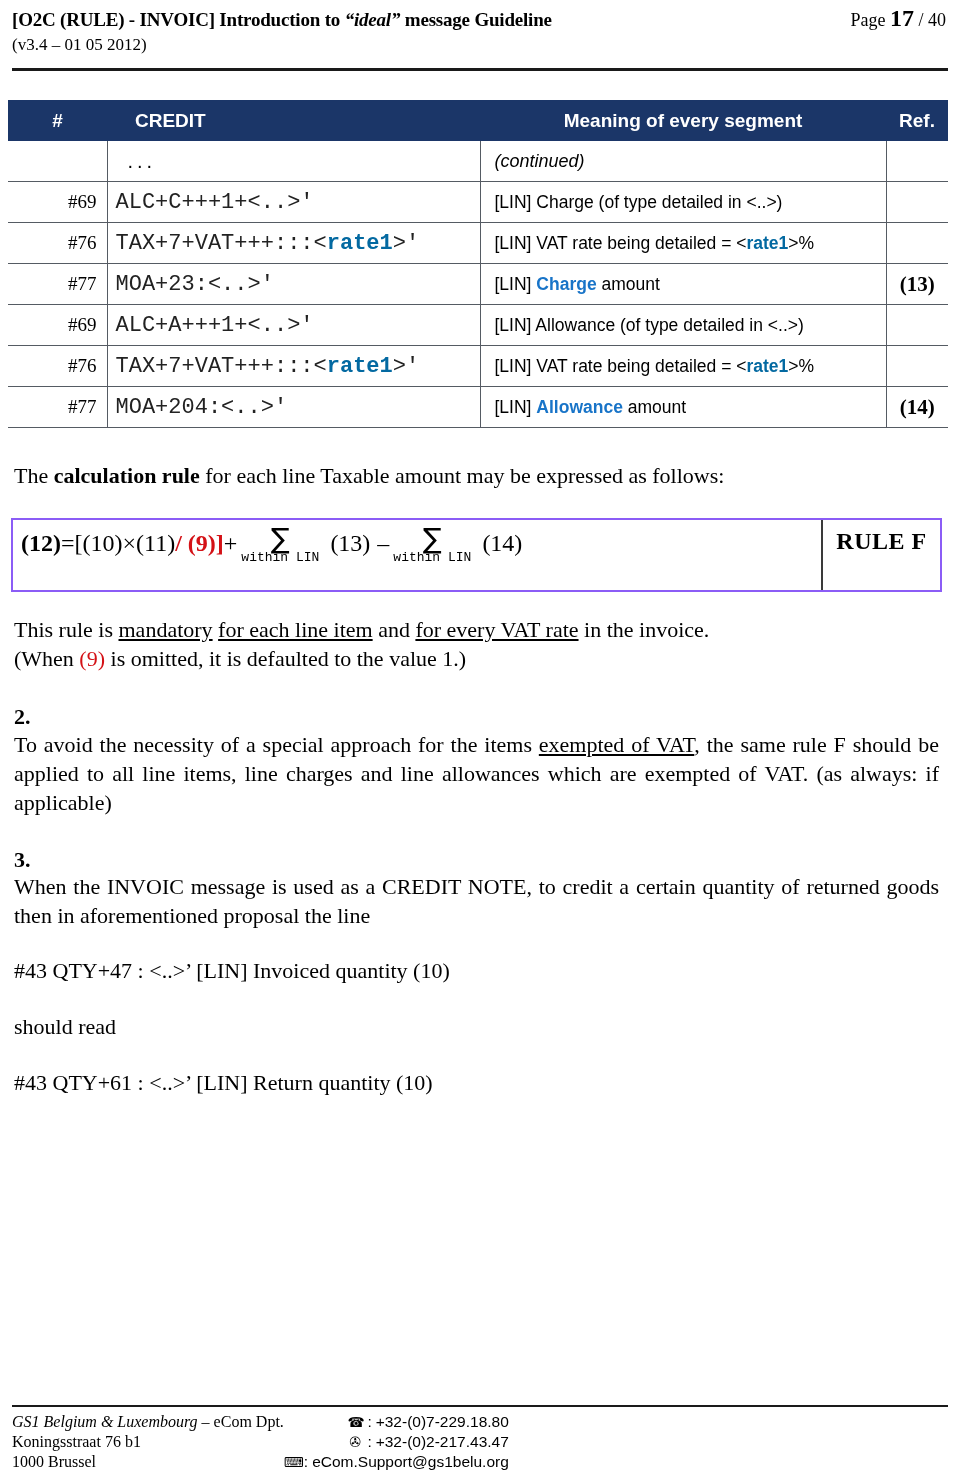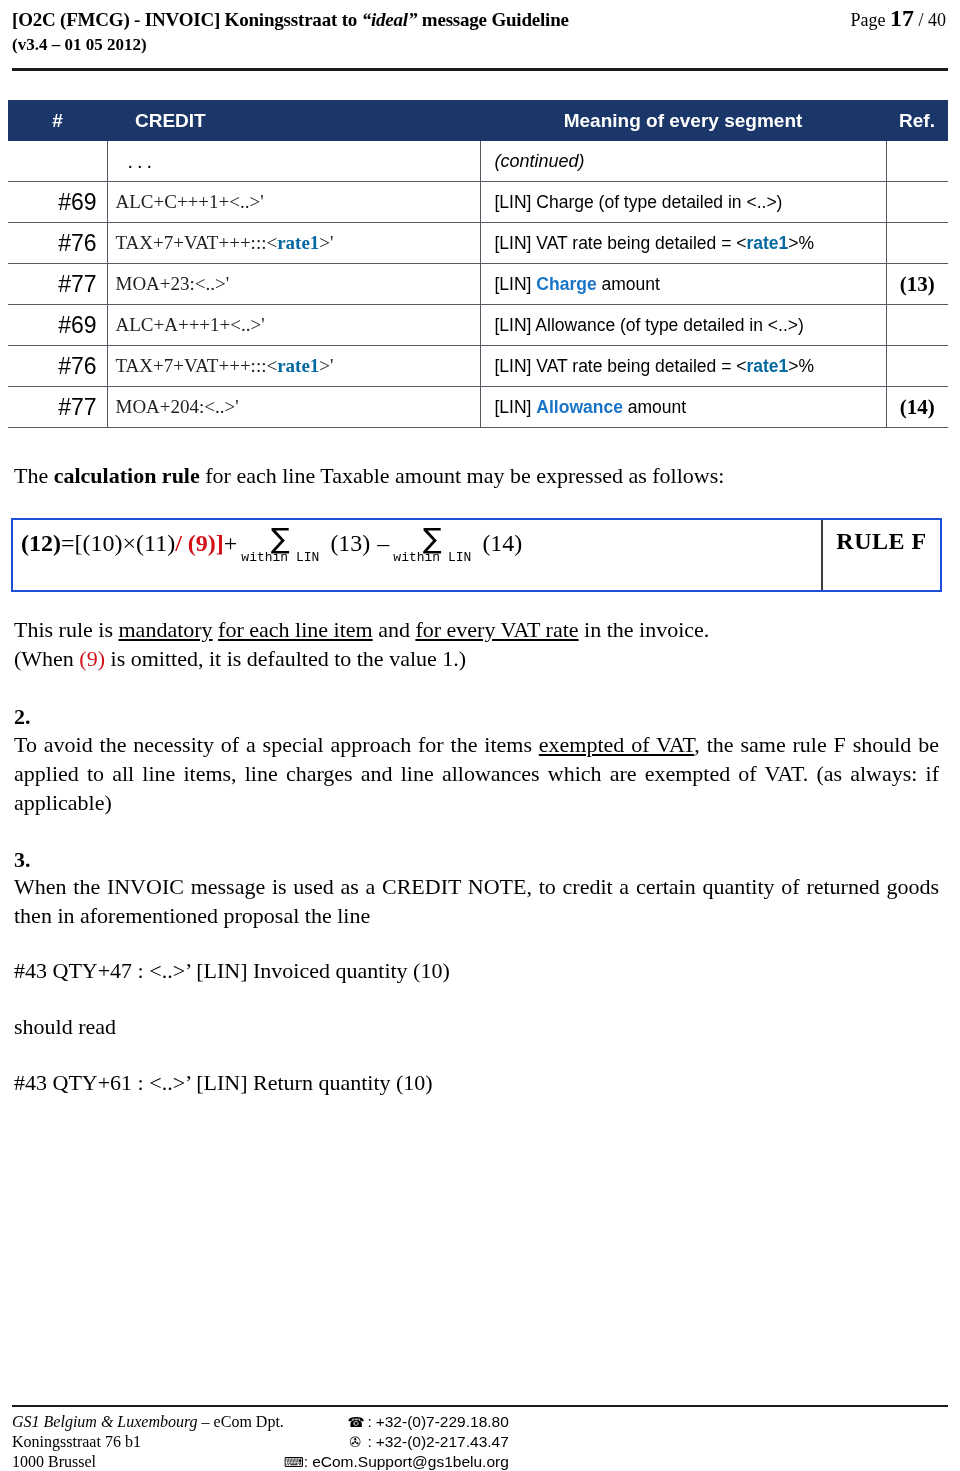--- a/index.html
+++ b/index.html
@@ -37,21 +37,21 @@
   .hdr-page {
     font-weight: normal;
     font-size: 18px;
     padding-right: 2px;
   }
   .hdr-page .pagenum {
     font-weight: bold;
     font-size: 24px;
   }
   .hdr-line2 {
-    font-weight: bold;
+    font-weight: normal;
     font-size: 17px;
     line-height: 22px;
     margin-top: 2px;
   }
   .hdr-rule {
     position: absolute;
     left: 12px;
     top: 68px;
     width: 936px;
     height: 3px;
@@ -93,27 +93,27 @@
     border: 1px solid #555b63;
     height: 40px;
     padding: 0 8px;
     vertical-align: middle;
     font-size: 19px;
   }
   .seg-table tbody tr.first-row td { border-top: none; }
   .seg-table tbody td.td-num {
     text-align: right;
     padding-right: 10px;
-    font-family: Liberation Sans, sans-serif;
-    font-size: 23px;
-    border-left: none;
-  }
-  .seg-table tbody td.td-inv {
     font-family: Liberation Serif, serif;
     font-size: 19px;
+    border-left: none;
+  }
+  .seg-table tbody td.td-inv {
+    font-family: Liberation Mono, monospace;
+    font-size: 22px;
     letter-spacing: 0px;
     color: #222;
   }
   .seg-table tbody td.td-mean {
     font-family: "Liberation Sans", sans-serif;
     font-size: 17.5px;
     padding-left: 14px;
   }
   .seg-table tbody td.td-ref {
     text-align: center;
@@ -147,21 +147,21 @@
   }
   .calc-intro b { font-weight: bold; }
 
   
   .formula-wrap {
     position: absolute;
     left: 11px;
     top: 518px;
     width: 927px;
     height: 70px;
-    border: 2px solid #1d4ed8;
+    border: 2px solid #8b5cf6;
     display: flex;
   }
   .formula-cell {
     flex: 1 1 auto;
     position: relative;
     border-right: 2px solid #3a3a3a;
     padding: 0 8px;
     display: flex;
     align-items: flex-start;
   }
@@ -262,21 +262,21 @@
     text-align: center;
     font-family: "DejaVu Sans", sans-serif;
     font-size: 14px;
   }
 </style>
 </head>
 <body>
 
 <div class="page-header">
   <div class="hdr-line1">
-    <div class="hdr-title-left"><span>[O2C (FMCG) - INVOIC]  Koningsstraat to </span><span class="italic">“ideal”</span><span> message Guideline</span></div>
+    <div class="hdr-title-left"><span>[O2C (RULE) - INVOIC]  Introduction to </span><span class="italic">“ideal”</span><span> message Guideline</span></div>
     <div class="hdr-page"><span>Page </span><span class="pagenum">17</span><span> / 40</span></div>
   </div>
   <div class="hdr-line2">(v3.4 – 01 05 2012)</div>
 </div>
 <div class="hdr-rule"></div>
 
 <table class="seg-table">
   <colgroup>
     <col class="c-num">
       <col class="c-inv">

